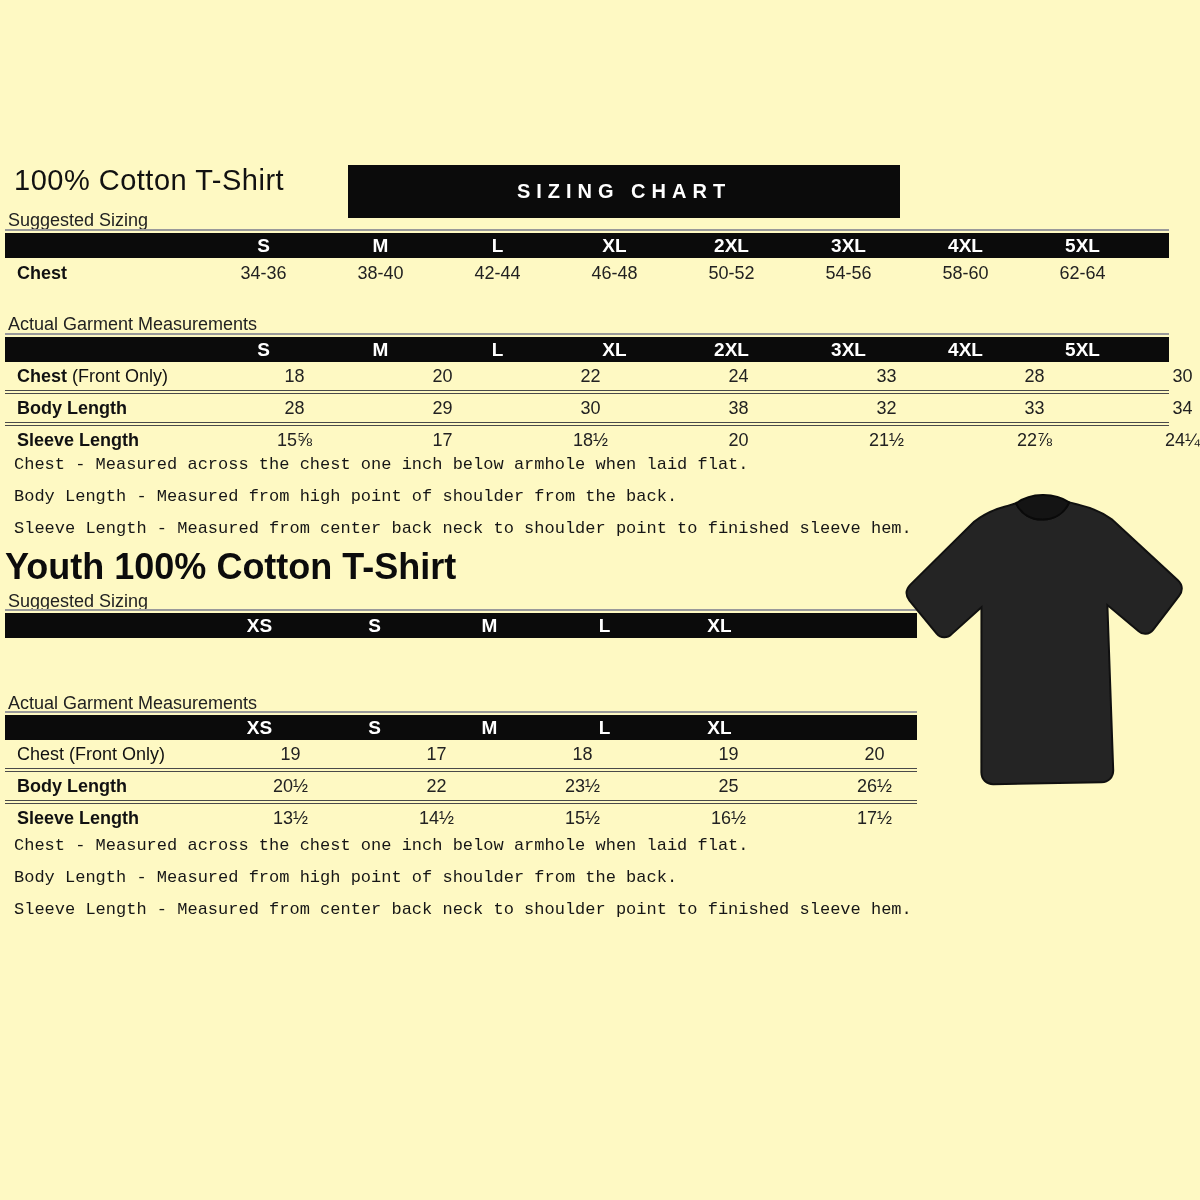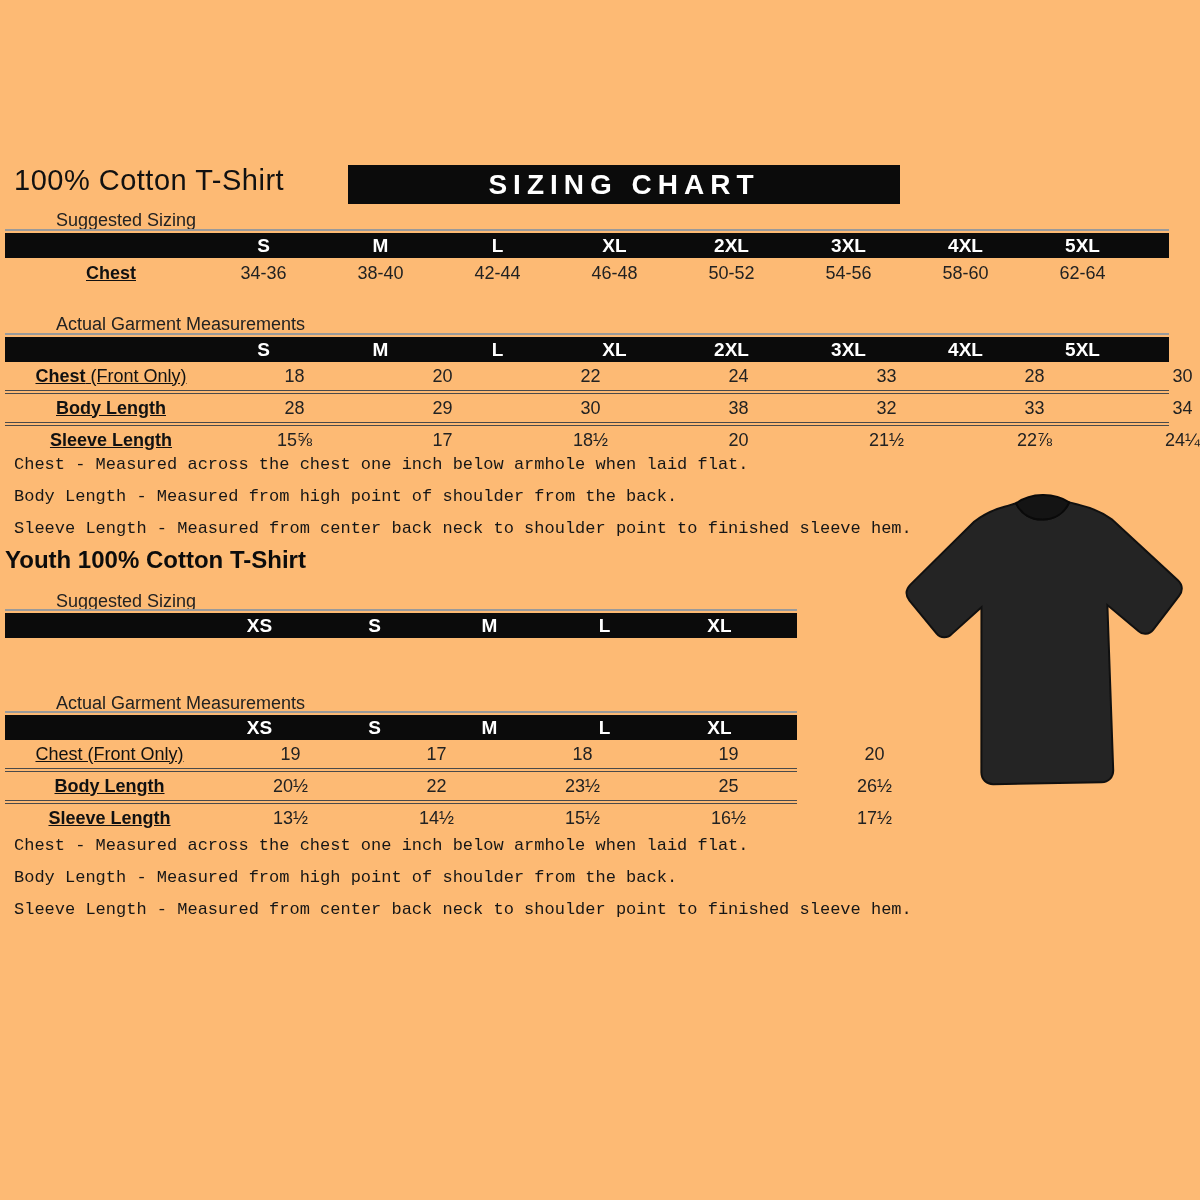--- a/index.html
+++ b/index.html
@@ -1,37 +1,37 @@
 <!DOCTYPE html>
 <html style="--bar-bg: #0b0b0b; --bar-text: #ffffff;"><head>
 <meta charset="utf-8">
 <style>
   html,body { margin:0; padding:0; background:#fff; }
   body { width:1200px; height:1200px; font-family:"Liberation Sans", sans-serif; color:#1a1a1a; }
-  .page { position:relative; width:1200px; height:1200px; overflow:hidden; background:#fdba74; }
+  .page { position:relative; width:1200px; height:1200px; overflow:hidden; background:#fef9c3; }
 
   .main-title { position:absolute; left:14px; top:164px; font-size:29px; font-weight:400; color:#111; letter-spacing:0.5px; }
-  .banner { position:absolute; left:348px; top:165px; width:552px; height:39px; background:var(--bar-bg,#0b0b0b);
+  .banner { position:absolute; left:348px; top:165px; width:552px; height:53px; background:var(--bar-bg,#0b0b0b);
             color:var(--bar-text,#fff); display:flex; align-items:center; justify-content:center;
-            font-size:28px; font-weight:700; letter-spacing:6px; }
-
-  .section-label { position:absolute; left:8px; font-size:18px; color:#222;margin-left:48px; }
-  .youth-title { position:absolute; left:5px; top:546px; font-size:24px; font-weight:700; color:#0c0c0c; }
+            font-size:20px; font-weight:700; letter-spacing:6px; }
+
+  .section-label { position:absolute; left:8px; font-size:18px; color:#222; }
+  .youth-title { position:absolute; left:5px; top:546px; font-size:36px; font-weight:700; color:#0c0c0c; }
 
   .tbl { position:absolute; left:5px; }
   .tbl .topline { height:2px; background:#9a9a9a; margin-bottom:2px; }
   .t-head, .t-row { display:grid; align-items:center; }
   .adult .t-head, .adult .t-row { grid-template-columns:200px repeat(8,117px) 1fr; width:1164px; }
-  .youth .t-head, .youth .t-row { grid-template-columns:197px repeat(5,115px) 1fr; width:792px; }
+  .youth .t-head, .youth .t-row { grid-template-columns:197px repeat(5,115px) 1fr; width:912px; }
   .t-head { background:var(--bar-bg,#0b0b0b); color:var(--bar-text,#fff); height:25px; }
   .t-head .hcell { text-align:center; font-size:19px; font-weight:700; }
   .t-row { height:30px; }
   .tbl-act .t-row { height:28px;gap:31px; }
   .t-row .cell { text-align:center; font-size:18px; color:#222; }
-  .t-row .cell.label { text-align:center; padding-left:12px; font-weight:700; color:#111;text-decoration:underline; }
+  .t-row .cell.label { text-align:left; padding-left:12px; font-weight:700; color:#111; }
   .t-row .cell.label.nb { font-weight:400; }
   .t-row .cell.label .suffix { font-weight:400; }
   .tbl-act .t-row + .t-row { border-top:4px double #4a4a4a; }
 
   .notes { position:absolute; left:14px; }
   .notes div { font-size:17px; color:#161616; margin-bottom:13px;font-family:Liberation Mono, monospace; }
 
   .tshirt { position:absolute; left:896px; top:492px; width:298px; height:310px; }
 </style>
 </head>

